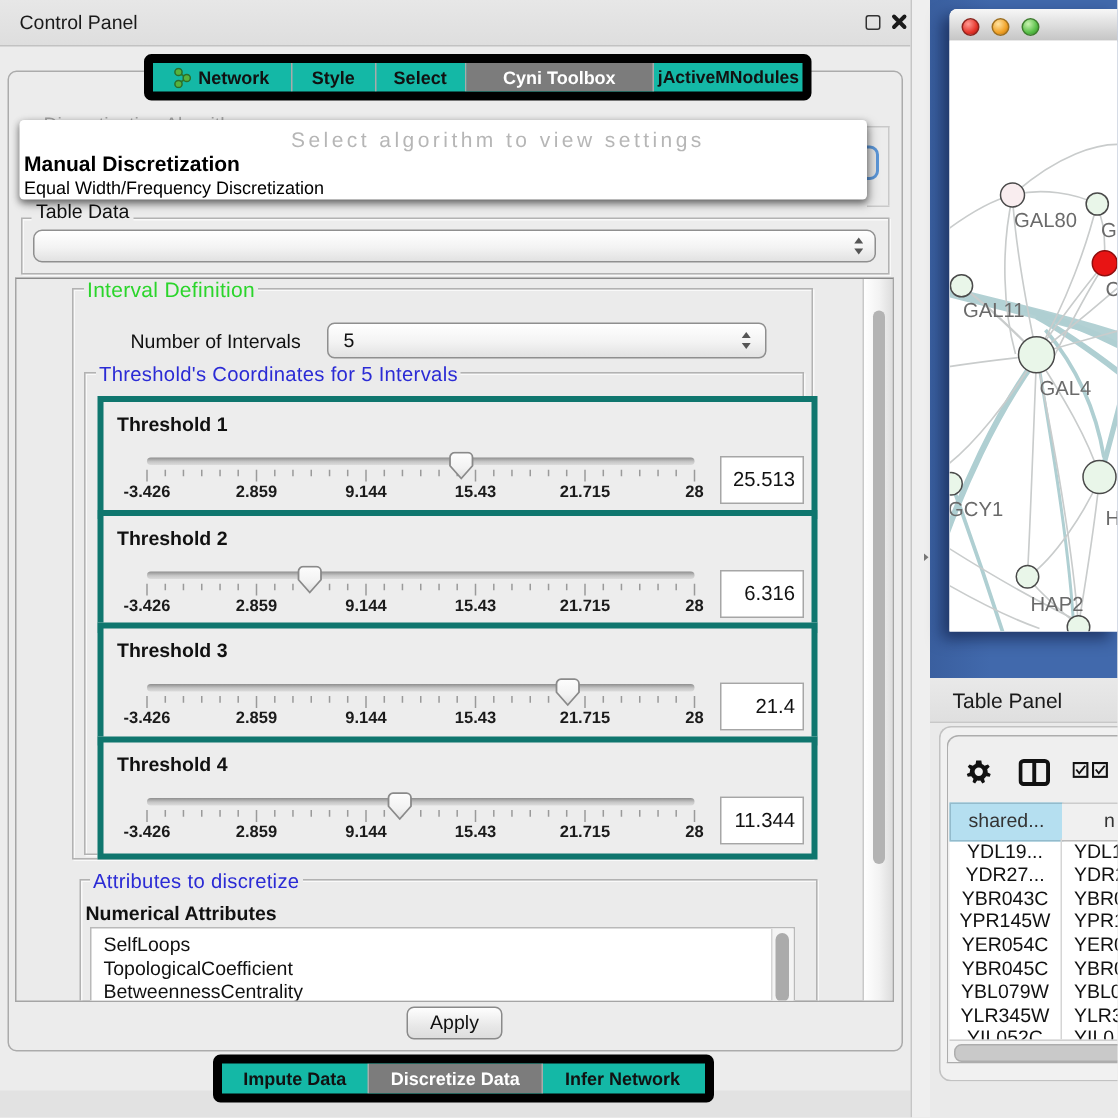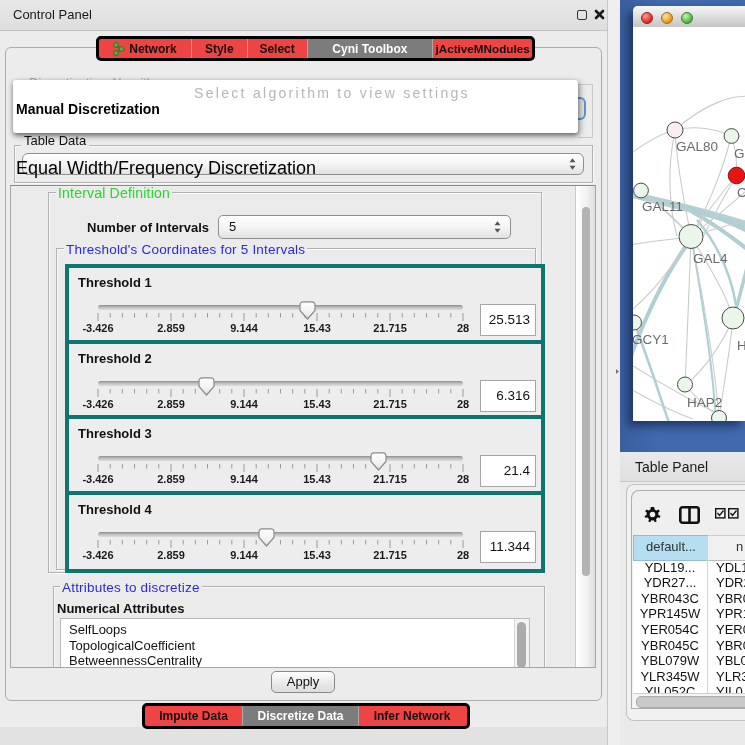--- a/index.html
+++ b/index.html
@@ -8,21 +8,21 @@
   #stage{position:relative;width:745px;height:745px;}
   
   #cp{left:0;top:0;width:607px;height:745px;background:#ECECEC;}
   #cpTitle{left:0;top:0;width:607px;height:30px;
     background:linear-gradient(#E7E7E7,#DEDEDE);border-bottom:1px solid #C2C2C2;}
   #cpTitle span{position:absolute;left:13px;top:7px;font-size:13px;color:#1A1A1A;}
   #floatIco{left:577px;top:10px;width:8px;height:8px;border:1.8px solid #333;border-radius:2px;}
   #mainPanel{left:5px;top:47px;width:595px;height:652px;border:1px solid #ABABAB;
     border-radius:6px;background:#ECECEC;}
   
-  .seg{display:flex;border:3px solid #000000;border-radius:5px;background:#ef4444;
+  .seg{display:flex;border:6px solid #000000;border-radius:5px;background:#14b8a6;
     font-size:12px;font-weight:600;color:#111;overflow:hidden;}
   .seg div{display:flex;align-items:center;justify-content:center;border-right:1px solid #AAA;}
   .seg div:last-child{border-right:none;}
   .seg .sel{background:#7C7C7C;color:#FFF;}
   #topTabs{left:96px;top:36px;height:19px;width:433px;z-index:5;}
   #botTabs{left:142px;top:703px;height:20px;width:322px;z-index:5;}
   
   .etch{border:1px solid #B2B2B2;box-shadow:inset 1px 1px 0 rgba(255,255,255,.7),1px 1px 0 rgba(255,255,255,.7);}
   #gTable{left:14px;top:145px;width:577px;height:36px;}
   #gTableLbl{left:21px;top:133px;font-size:13px;color:#111;background:#ECECEC;padding:0 3px;}
@@ -33,21 +33,21 @@
   
   #scrollPane{left:10px;top:185px;width:584px;height:481px;background:#EBEBEB;
     border:1px solid #A5A5A5;border-top-color:#8A8A8A;overflow:hidden;}
   #vsTrack{right:0;top:0;width:19px;height:481px;
     background:linear-gradient(90deg,#FFFFFF,#F2F2F2 55%,#DDDDDD);border-left:1px solid #C9C9C9;}
   #vsThumb{left:6px;top:21px;width:8px;height:369px;border-radius:4px;background:#B3B3B3;}
   
   .grpLbl{position:absolute;font-size:13.5px;letter-spacing:0.2px;background:#EBEBEB;padding:0 2px;white-space:nowrap;}
   #gInterval{left:37px;top:6px;width:492px;height:379px;}
   #gIntervalLbl{left:45px;top:0px;color:#2FB32F;}
-  #noiLbl{left:76px;top:34px;font-size:13px;font-weight:bold;color:#111;}
+  #noiLbl{left:76px;top:34px;font-size:13px;font-weight:normal;color:#111;}
   #combo2{left:207px;top:29px;width:291px;height:22px;}
   #gThresh{left:45px;top:62px;width:478px;height:320px;}
   #gThreshLbl{left:53px;top:56px;color:#2F2FC8;}
   .tpanel{position:absolute;left:54px;width:472px;height:74px;background:#EDEDED;border:4px solid #0f766e;}
   .tpanel b{position:absolute;left:9px;top:7px;font-size:13px;color:#111;}
   .track{position:absolute;left:29px;width:365px;height:5px;border-radius:3px;
     background:linear-gradient(#8E8E8E,#C6C6C6 55%,#DCDCDC);}
   .vbox{position:absolute;left:411px;width:56px;height:32px;box-sizing:border-box;background:#FFF;border:1px solid #A6A6A6;
     font-size:13.5px;color:#111;text-align:right;line-height:30px;padding-right:5px;}
   .ticklbl{position:absolute;font-size:11px;font-weight:bold;color:#1A1A1A;transform:translateX(-50%);}
@@ -67,21 +67,21 @@
   #botStrip{left:0;top:727px;width:607px;height:18px;background:#E2E2E2;}
   
   #algoLbl{left:29px;top:75px;font-size:13px;color:#A4A4A4;}
   .fragline{background:#C9C9C9;}
   #focusRing{left:571px;top:97px;width:11px;height:19px;border:2.5px solid #5B95D6;
     border-radius:6px;background:#E3E3E3;}
   #popup{left:13px;top:80px;width:565px;height:53px;background:#FFF;border-radius:3px;
     box-shadow:0 2px 5px rgba(0,0,0,.45),2px 3px 7px rgba(0,0,0,.25);z-index:20;}
   #popup .r1{position:absolute;left:181px;top:5px;font-size:14px;letter-spacing:2.3px;color:#B6B6B6;}
   #popup .r2{position:absolute;left:3px;top:21px;font-size:14px;font-weight:bold;color:#000;}
-  #popup .r3{position:absolute;left:3px;top:38px;font-size:18px;color:#000;margin-top:40px;}
+  #popup .r3{position:absolute;left:3px;top:38px;font-size:12px;color:#000;}
   
   #divider{left:607px;top:0;width:13px;height:745px;background:#EFEFEF;border-left:1px solid #C6C6C6;}
   
   #desk{left:620px;top:0;width:125px;height:452px;
     background:linear-gradient(90deg,#3A5F9F,#4169AC 40px,#4169AC);}
   #netwin{left:13px;top:6px;width:112px;height:415px;border-radius:5px 0 0 0;
     box-shadow:-5px 5px 10px rgba(5,15,50,.55);background:#FFF;}
   #nettitle{left:0;top:0;width:112px;height:21px;border-radius:5px 0 0 0;
     background:linear-gradient(#F7F7F7,#D9D9D9 60%,#C5C5C5);border-bottom:1px solid #9A9A9A;}
   .light{position:absolute;top:6px;width:10px;height:10px;border-radius:50%;}
@@ -500,21 +500,21 @@
       <rect x="1.3" y="1.3" width="18.4" height="15.4" rx="2.2" fill="none" stroke="#111" stroke-width="2.6"></rect>
       <line x1="10.5" y1="1" x2="10.5" y2="17" stroke="#111" stroke-width="2.6"></line>
     </svg>
     <svg class="abs" style="left:95px;top:56px" width="24" height="11" viewBox="0 0 24 11">
       <rect x="0.7" y="0.7" width="9.2" height="9.2" fill="none" stroke="#111" stroke-width="1.4"></rect>
       <path d="M2.5 5 L4.5 7.5 L8.5 2.5" stroke="#111" stroke-width="1.3" fill="none"></path>
       <rect x="13.7" y="0.7" width="9.2" height="9.2" fill="none" stroke="#111" stroke-width="1.4"></rect>
       <path d="M15.5 5 L17.5 7.5 L21.5 2.5" stroke="#111" stroke-width="1.3" fill="none"></path>
     </svg>
     <div class="abs" style="left:13px;top:107px;width:112px;height:134px;background:#FFF"></div>
-    <div id="hdr1" class="abs">default...</div>
+    <div id="hdr1" class="abs">shared...</div>
     <div id="hdr2" class="abs">n</div>
     <div id="colDiv" class="abs"></div>
     <div class="tr1" style="top:107.5px">YDL19...</div>
       <div class="tr2" style="top:107.5px">YDL1</div>
     <div class="tr1" style="top:123.1px">YDR27...</div>
       <div class="tr2" style="top:123.1px">YDR2</div>
     <div class="tr1" style="top:138.7px">YBR043C</div>
       <div class="tr2" style="top:138.7px">YBR0</div>
     <div class="tr1" style="top:154.3px">YPR145W</div>
       <div class="tr2" style="top:154.3px">YPR1</div>

